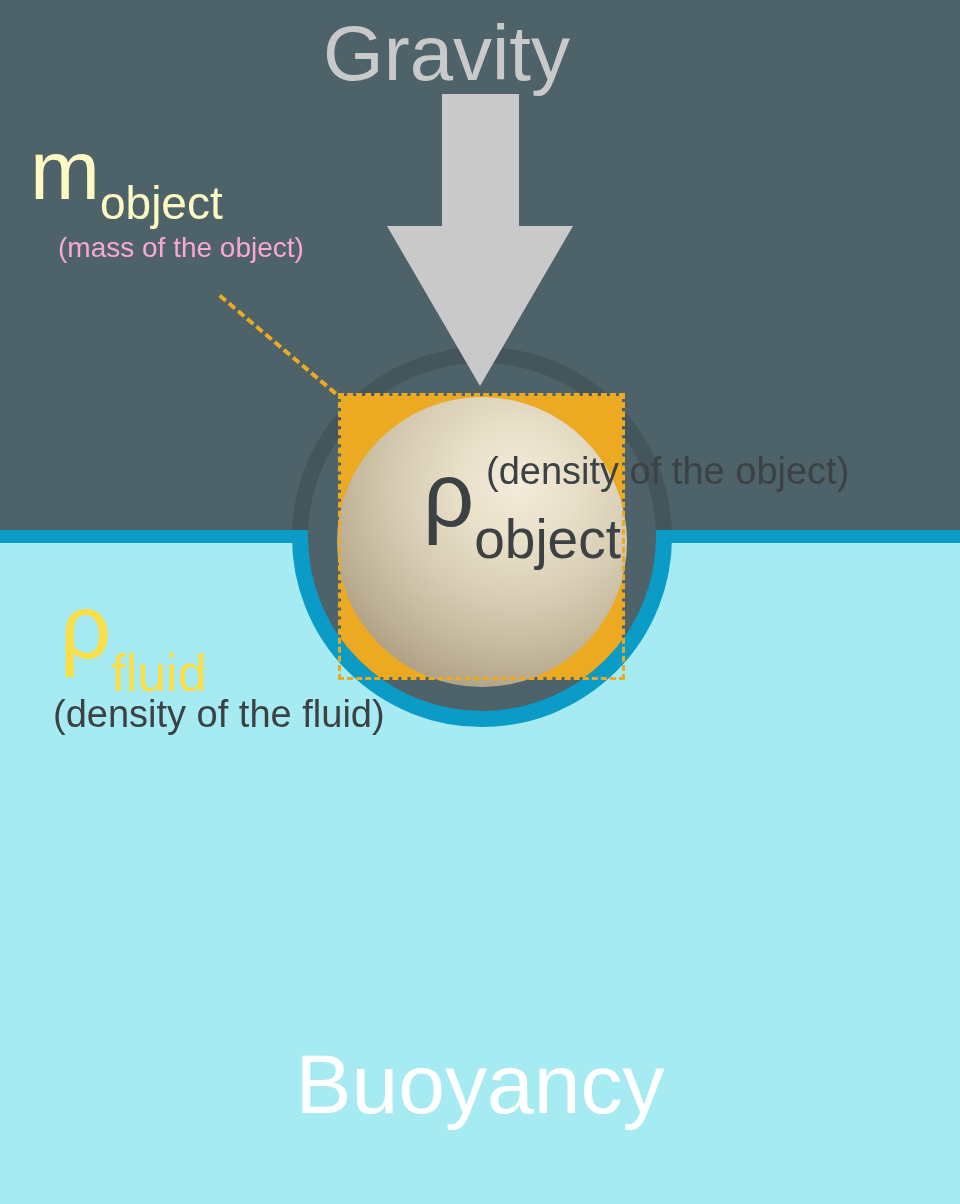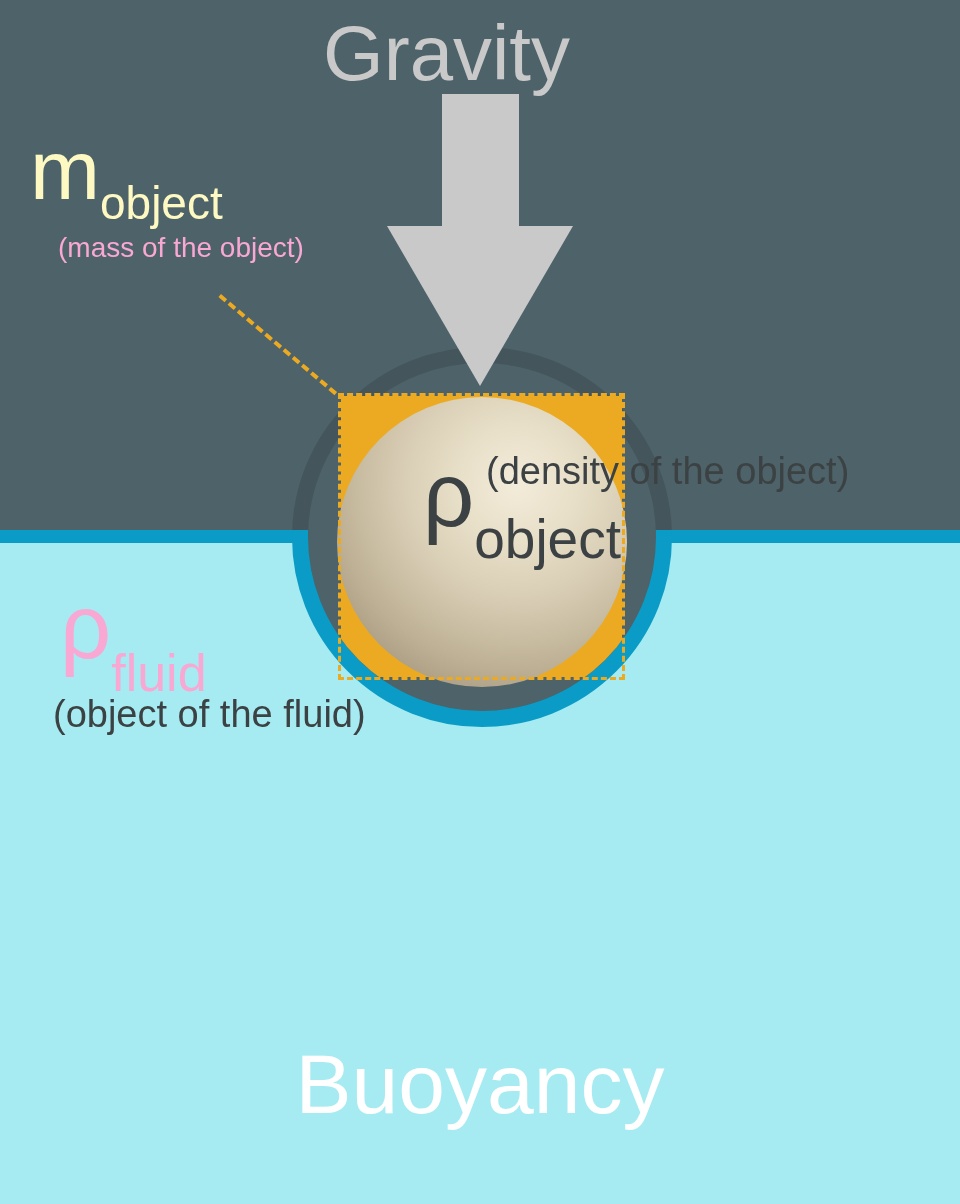--- a/index.html
+++ b/index.html
@@ -82,21 +82,21 @@
   .buoyancy-label{left:0;top:1042px;width:960px;text-align:center;font-size:84px;color:#ffffff;}
 
   .mass-label{left:30px;top:128px;font-size:84px;color:#fef9c3;}
   .mass-label .sub{font-size:46px;vertical-align:-20px;}
   .mass-caption{left:42px;top:234px;font-size:28px;color:#f9a8d4;margin-left:16px;}
 
   .dens-obj-label{left:392px;top:450px;font-size:90px;color:#3c4244;margin-left:31px;}
   .dens-obj-label .sub{font-size:55px;vertical-align:-32px;}
   .dens-obj-caption{left:486px;top:452px;font-size:38px;color:#3c4244;}
 
-  .fluid-label{left:60px;top:582px;font-size:90px;color:#f9a8d4;}
+  .fluid-label{left:60px;top:582px;font-size:90px;color:#fde047;}
   .fluid-label .sub{font-size:52px;vertical-align:-33px;}
   .fluid-caption{left:53px;top:695px;font-size:38px;color:#3c4244;}
 </style>
 </head>
 <body>
 
 <div class="abs ring-dark"></div>
 <div class="abs sq-fill"></div>
 
 <div class="abs surface-band"></div>
@@ -120,15 +120,15 @@
 
 <div class="abs txt gravity-label">Gravity</div>
 
 <div class="abs txt mass-label"><span>m</span><span class="sub">object</span></div>
 <div class="abs txt mass-caption">(mass of the object)</div>
 
 <div class="abs txt dens-obj-label"><span>ρ</span><span class="sub">object</span></div>
 <div class="abs txt dens-obj-caption">(density of the object)</div>
 
 <div class="abs txt fluid-label"><span>ρ</span><span class="sub">fluid</span></div>
-<div class="abs txt fluid-caption">(object of the fluid)</div>
+<div class="abs txt fluid-caption">(density of the fluid)</div>
 
 <div class="abs txt buoyancy-label">Buoyancy</div>
 
 </body></html>

